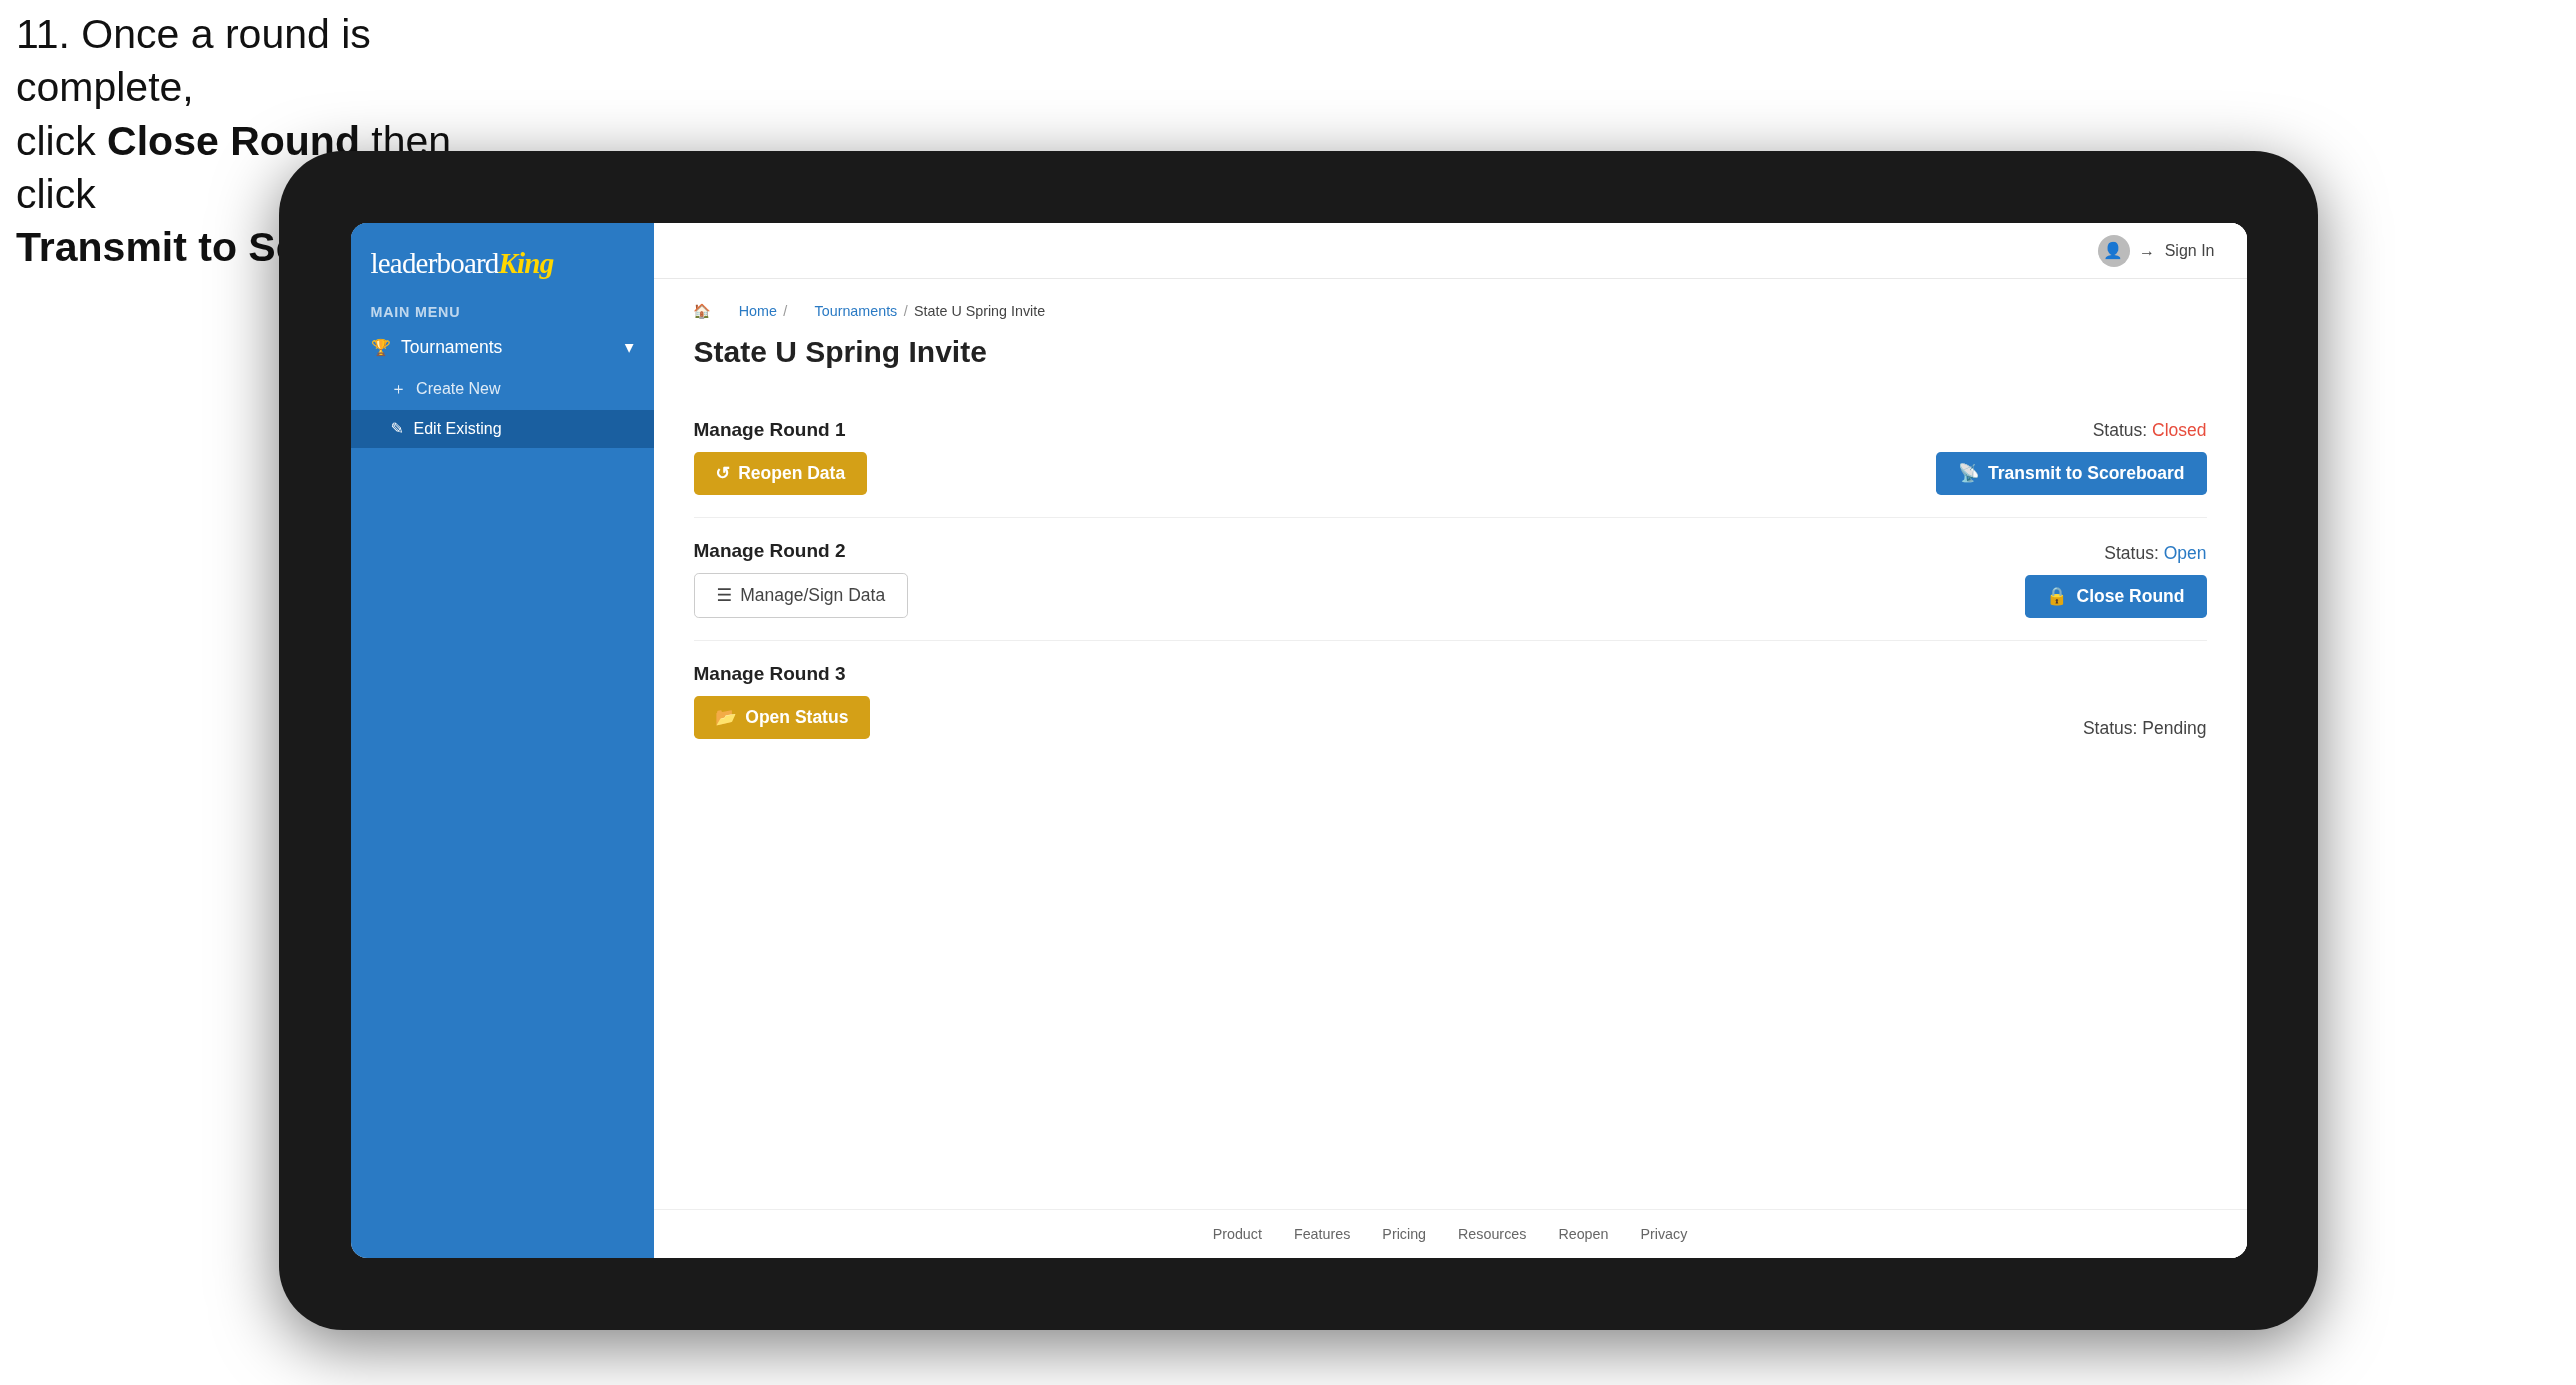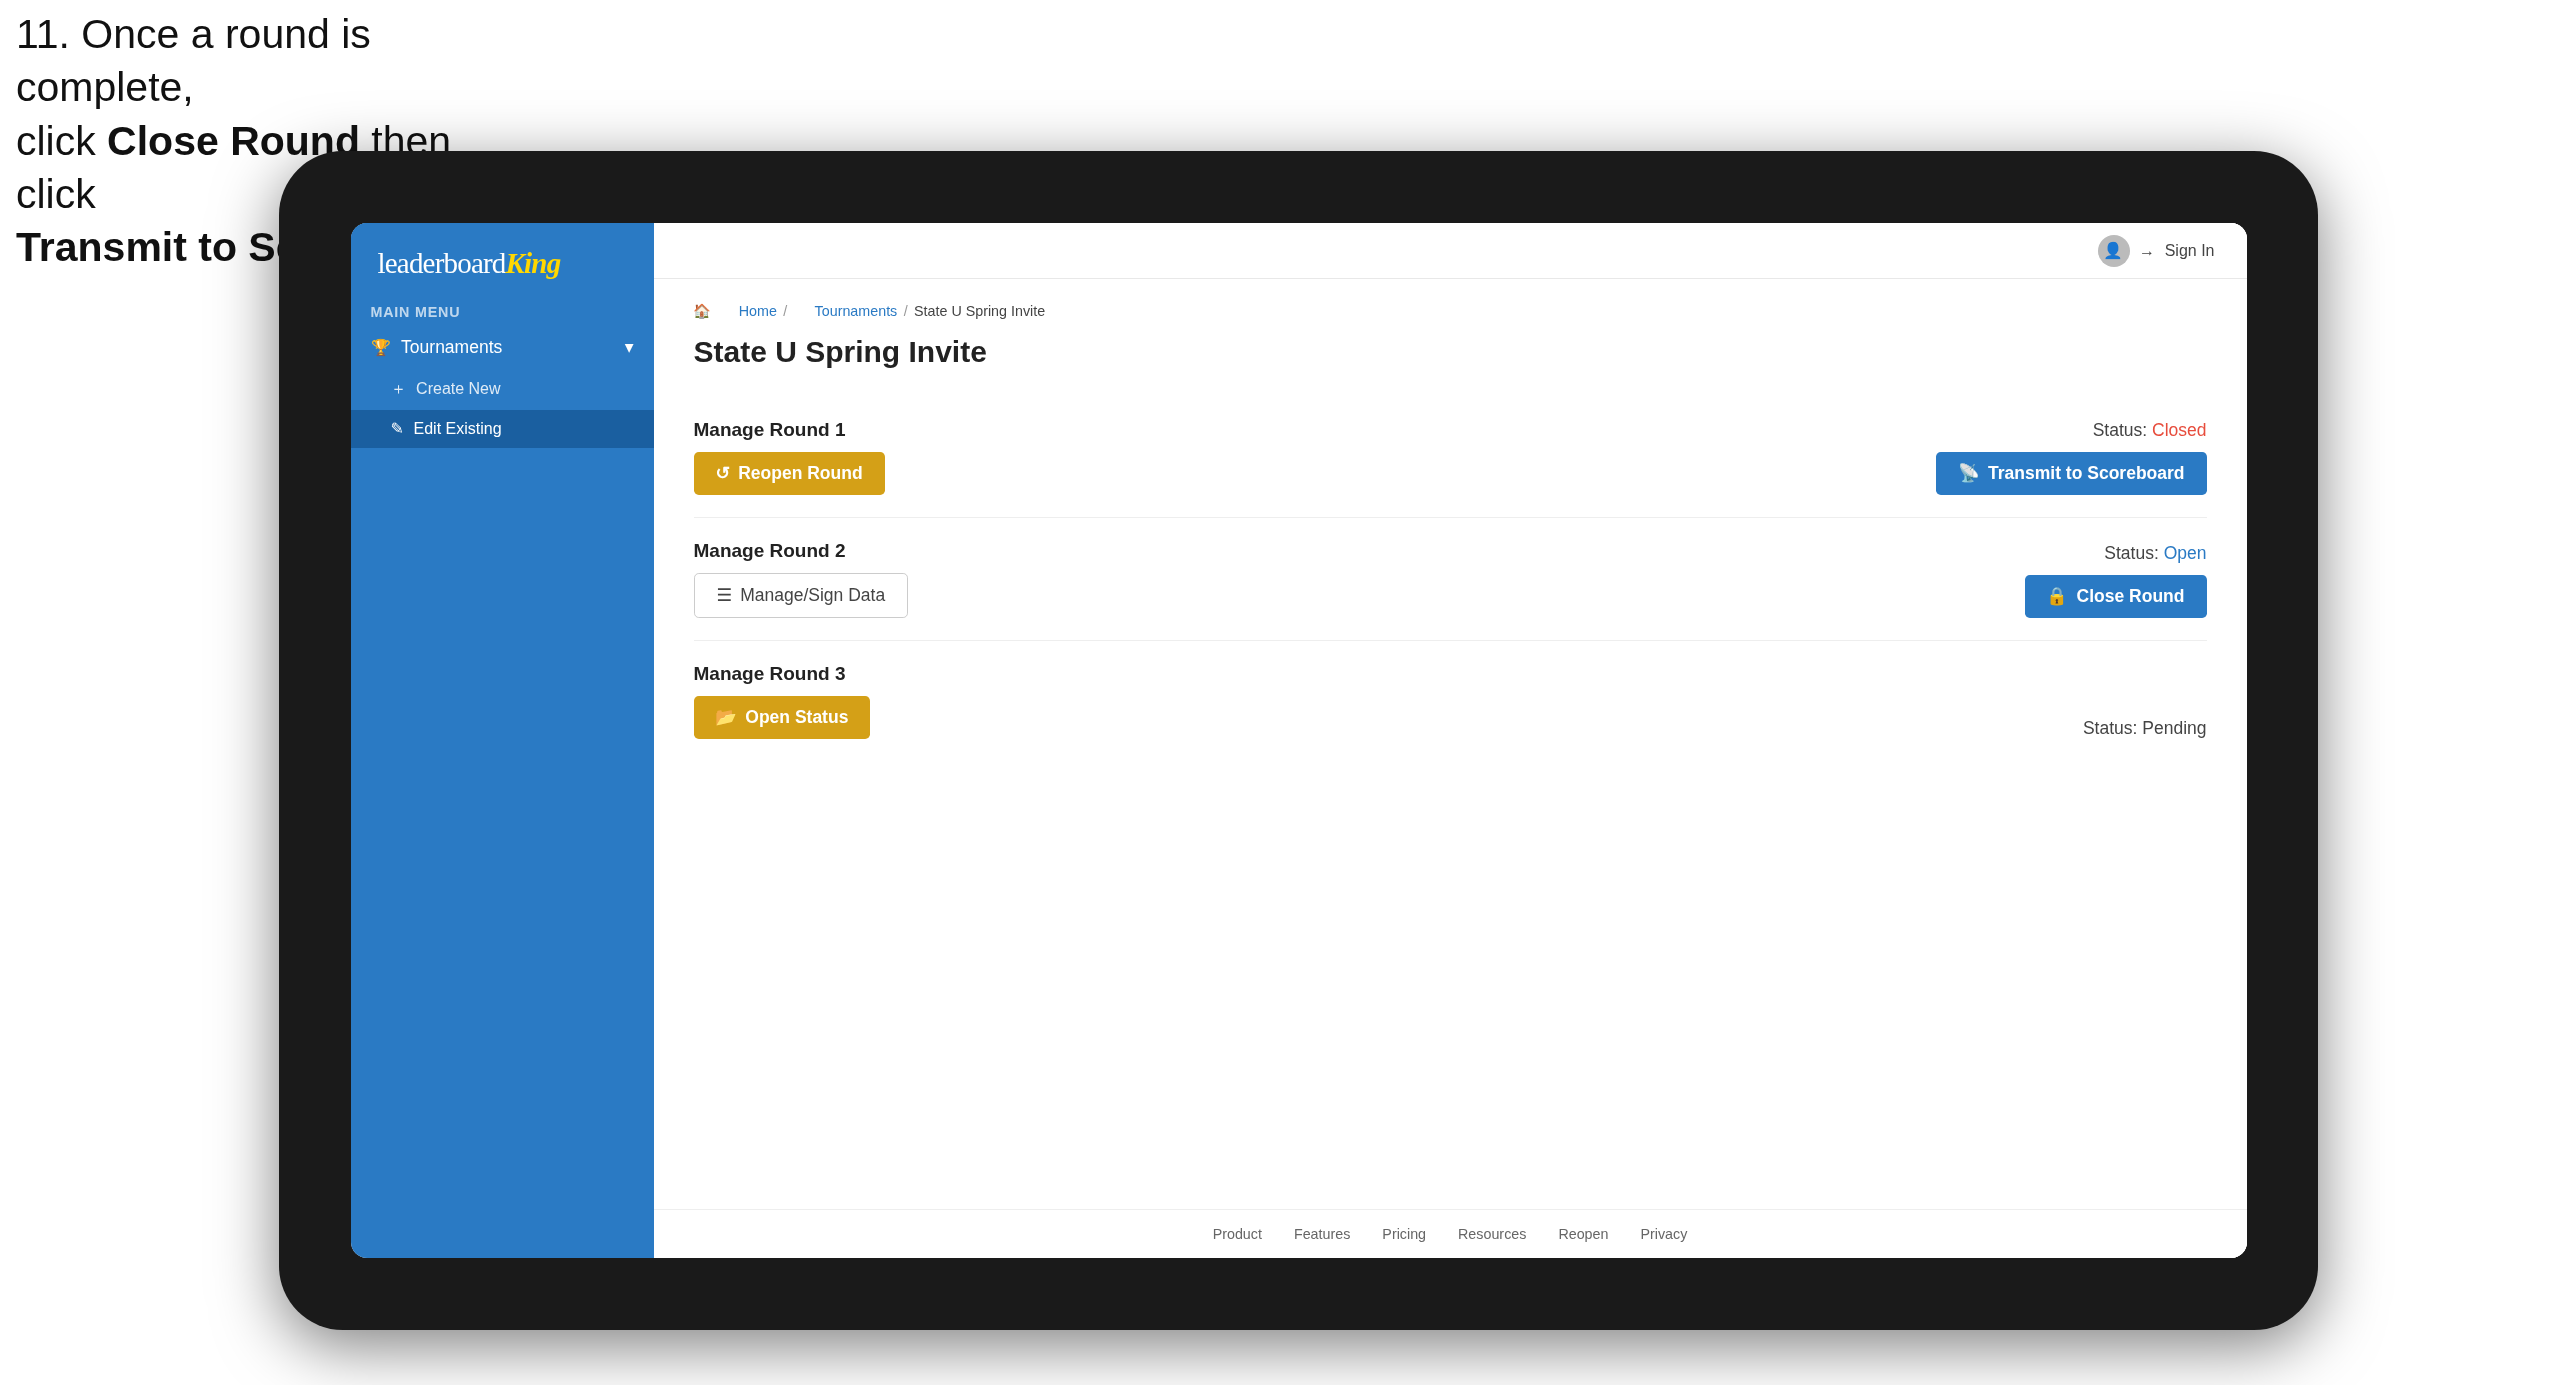--- a/index.html
+++ b/index.html
@@ -78,21 +78,20 @@
     .sidebar-logo {
       padding: 24px 20px 16px;
       background: #2a7ac4;
     }
     .logo-text {
       font-size: 29px;
       font-weight: 400;
       color: white;
       font-family: Georgia, serif;
       letter-spacing: -0.8px;
-      margin-left: 7px;
     }
     .logo-text .king {
       font-style: italic;
       font-weight: 700;
       color: #ffd700;
     }
     .logo-text .leaderboard {
       color: white;
     }
     .main-menu-label {
@@ -359,21 +358,21 @@
             <span class="breadcrumb-current">State U Spring Invite</span>
           </div>
 
           <div class="page-title">State U Spring Invite</div>
 
           <div class="round-section">
             <div class="round-left">
               <div class="round-title">Manage Round 1</div>
               <button class="btn btn-gold">
                 <span>↺</span>
-                <span>Reopen Round</span>
+                <span>Reopen Data</span>
               </button>
             </div>
             <div class="round-right">
               <div class="status-text">
                 <span>Status:</span>
                 <span class="status-closed">Closed</span>
               </div>
               <button class="btn btn-blue">
                 <span>📡</span>
                 <span>Transmit to Scoreboard</span>

